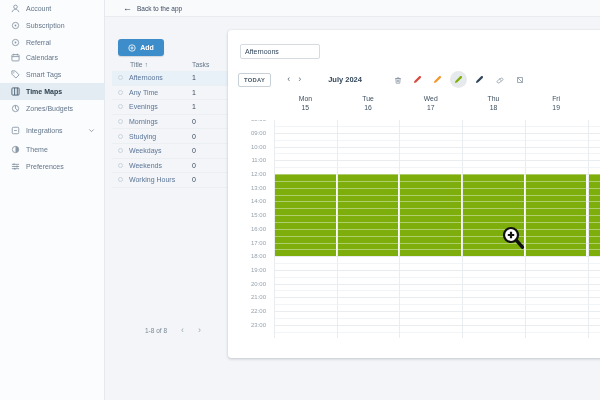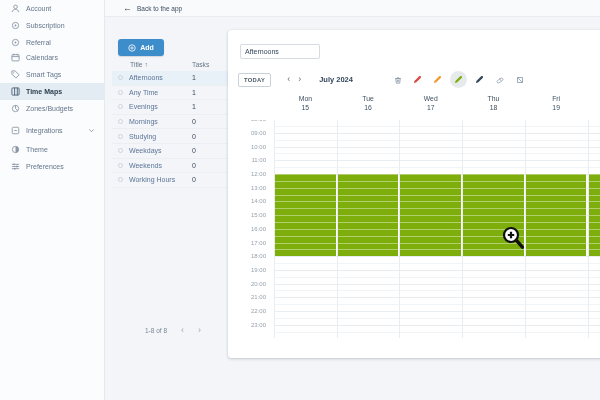--- a/index.html
+++ b/index.html
@@ -52,21 +52,21 @@
     border-radius:3px;box-shadow:0 1px 3px rgba(31,45,61,.22),0 0 1px rgba(31,45,61,.15);}
   .name-input{position:absolute;left:12px;top:14px;width:80px;height:15px;
     border:1px solid #D5DBE1;border-radius:2px;font-size:7px;color:#33475B;
     padding:0 4px;font-family:"Liberation Sans",sans-serif;background:#fff;}
   .cal-toolbar{position:absolute;left:10px;top:41px;right:4px;height:17px;
     display:flex;align-items:center;}
   .today-btn{border:1px solid #C9D1D8;border-radius:2px;font-size:5.8px;color:#4A5A68;
     padding:3px 5px;letter-spacing:.3px;cursor:pointer;background:#fff;font-weight:bold;}
   .nav-chev{font-size:9px;color:#5F6B76;cursor:pointer;line-height:1;padding:0 4px;}
   .nav-prev{margin-left:12px;}
-  .month-label{margin-left:14px;font-size:7.5px;font-weight:bold;color:#33475B;}
+  .month-label{margin-left:23px;font-size:7.5px;font-weight:bold;color:#33475B;}
   .tools{position:absolute;left:152px;top:0;height:17px;display:flex;align-items:center;gap:5px;}
   .tool{width:15px;height:15px;display:flex;align-items:center;justify-content:center;
     cursor:pointer;border-radius:50%;}
   .tool svg{width:9px;height:9px;}
   .tool.icon-tool svg{width:8px;height:8px;}
   .tool.active{background:#E7EAED;width:17px;height:17px;}
 
   
   .day-headers{position:absolute;left:0;top:64px;right:0;height:24px;}
   .day-col-h{position:absolute;top:0;width:62px;text-align:center;color:#3C4E5E;

